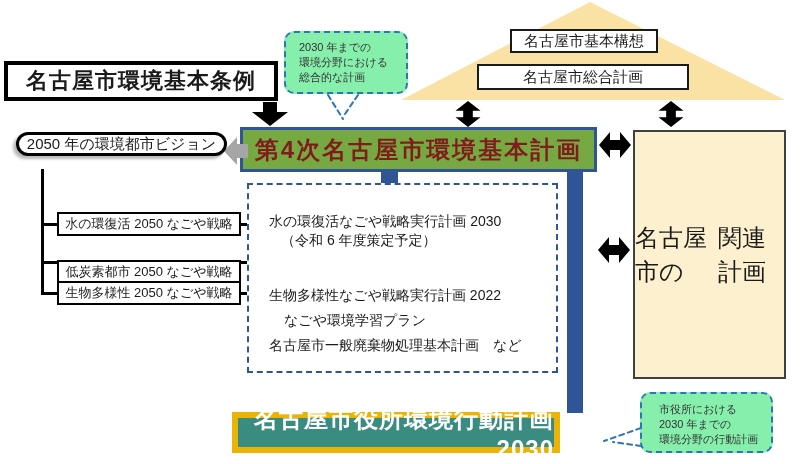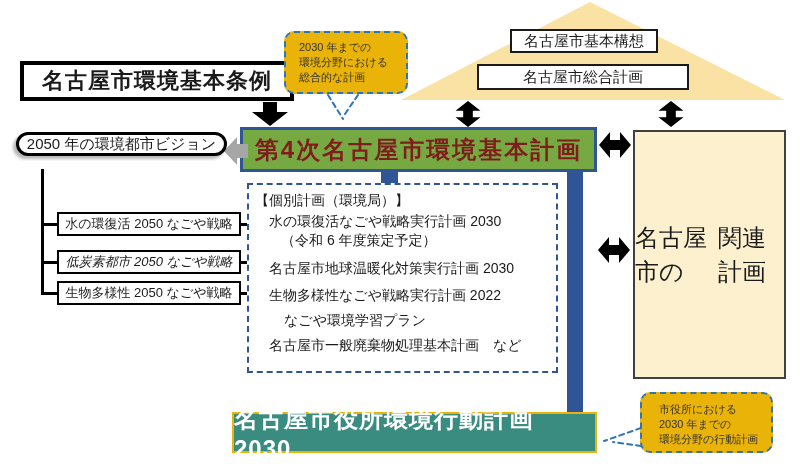--- a/index.html
+++ b/index.html
@@ -1,54 +1,54 @@
 <!DOCTYPE html>
 <html><head>
 <meta charset="utf-8">
 <style>
   html,body{margin:0;padding:0;background:#fff;}
   .canvas{position:relative;width:800px;height:464px;background:#ffffff;
           font-family:"Liberation Sans",sans-serif;overflow:hidden;color:#1a1a1a;}
   .abs{position:absolute;box-sizing:border-box;}
 
   
-  .ordinance{left:20px;top:61px;width:274px;height:40px;border:4px solid #000;background:#fff;
+  .ordinance{left:4px;top:61px;width:274px;height:40px;border:4px solid #000;background:#fff;
              display:flex;align-items:center;justify-content:center;
              font-size:22px;font-weight:bold;letter-spacing:1px;}
   .tri-box{border:2px solid #1a1a1a;background:#fff;display:flex;align-items:center;
            justify-content:center;font-size:15px;}
   .concept{left:510px;top:29px;width:148px;height:24px;}
   .comprehensive{left:477px;top:64px;width:212px;height:26px;}
   .green-box{left:240px;top:127px;width:357px;height:45px;background:#77A942;
              border:3px solid #2F5597;color:#7f1d1d;font-weight:bold;font-size:24px;
              display:flex;align-items:center;justify-content:center;letter-spacing:2px;}
   .vision-oval{left:16px;top:132px;width:211px;height:24px;border:3px solid #000;
                border-radius:20px;background:#fff;display:flex;align-items:center;
                justify-content:center;font-size:15px;box-shadow:-3px 3px 3px rgba(0,0,0,.28);}
   .strategy{left:57px;width:184px;height:24px;border:2px solid #000;background:#fff;
             display:flex;align-items:center;justify-content:center;font-size:13px;white-space:nowrap;}
-  .s1{top:212px;} .s2{top:250px;font-style:italic;} .s3{top:281px;}
+  .s1{top:212px;} .s2{top:260px;} .s3{top:281px;}
   .dashed-box{left:247px;top:183px;width:311px;height:190px;border:2px dashed #2F5597;background:#fff;}
   .dash-text{position:absolute;font-size:14px;white-space:nowrap;}
   .dt-header{left:6px;top:7px;}
   .dt-i1{left:20px;top:28px;}
   .dt-note{left:32px;top:47px;text-align:right;}
   .dt-i2{left:20px;top:75px;}
   .dt-i3{left:20px;top:102px;}
   .dt-i4{left:20px;top:127px;margin-left:15px;}
   .dt-i5{left:20px;top:152px;}
   .related-box{left:633px;top:130px;width:153px;height:249px;background:#FCF0CE;
                border:2px solid #404040;display:flex;flex-direction:row;align-items:center;
                justify-content:center;font-size:24px;line-height:34px;}
-  .action-box{left:232px;top:412px;width:365px;height:41px;background:#3A8C80;
-              border:2px solid #eab308;color:#fff;font-weight:bold;font-size:24px;
-              display:flex;align-items:center;justify-content:center;letter-spacing:1px;}
+  .action-box{left:232px;top:412px;width:328px;height:41px;background:#3A8C80;
+              border:6px solid #eab308;color:#fff;font-weight:bold;font-size:24px;
+              display:flex;align-items:center;justify-content:center;letter-spacing:1px;text-align:right;}
 
   
-  .bubble{border:2px dashed #2E75B6;border-radius:10px;background:#eab308;
+  .bubble{border:2px dashed #2E75B6;border-radius:10px;background:#86efac;
           font-size:11px;line-height:15px;color:#333;}
   .top-bubble{left:284px;top:31px;width:124px;height:63px;padding:7px 0 0 13px;}
   .bottom-bubble{left:640px;top:392px;width:133px;height:61px;padding:8px 0 0 17px;}
 
   
   .blue-tab{left:381px;top:170px;width:17px;height:15px;background:#2F5597;}
   .blue-bar{left:567px;top:171px;width:16px;height:242px;background:#2F5597;}
   .hline{height:3px;background:#000;}
   .vline{width:3px;background:#000;}
   svg.abs{display:block;}
@@ -105,24 +105,22 @@
   <div class="abs hline" style="left:241px;top:292px;width:22px;"></div>
 
   <div class="abs strategy s1">水の環復活 2050 なごや戦略</div>
   <div class="abs strategy s2">低炭素都市 2050 なごや戦略</div>
   <div class="abs strategy s3">生物多様性 2050 なごや戦略</div>
 
   <div class="abs blue-tab"></div>
   <div class="abs blue-bar"></div>
 
   <div class="abs dashed-box">
-    <div class="dash-text dt-header">【個別計画（環境局）】</div>
     <div class="dash-text dt-i1">水の環復活なごや戦略実行計画 2030</div>
     <div class="dash-text dt-note">（令和 6 年度策定予定）</div>
-    <div class="dash-text dt-i2">名古屋市地球温暖化対策実行計画 2030</div>
     <div class="dash-text dt-i3">生物多様性なごや戦略実行計画 2022</div>
     <div class="dash-text dt-i4">なごや環境学習プラン</div>
     <div class="dash-text dt-i5">名古屋市一般廃棄物処理基本計画　など</div>
   </div>
 
   <svg class="abs" style="left:599px;top:132px;" width="32" height="26" viewBox="0 0 32 26">
     <path d="M0 13 L11 0 L11 8 L21 8 L21 0 L32 13 L21 26 L21 18 L11 18 L11 26 Z" fill="#000"></path>
   </svg>
   <svg class="abs" style="left:598px;top:237px;" width="32" height="26" viewBox="0 0 32 26">
     <path d="M0 13 L11 0 L11 8 L21 8 L21 0 L32 13 L21 26 L21 18 L11 18 L11 26 Z" fill="#000"></path>

